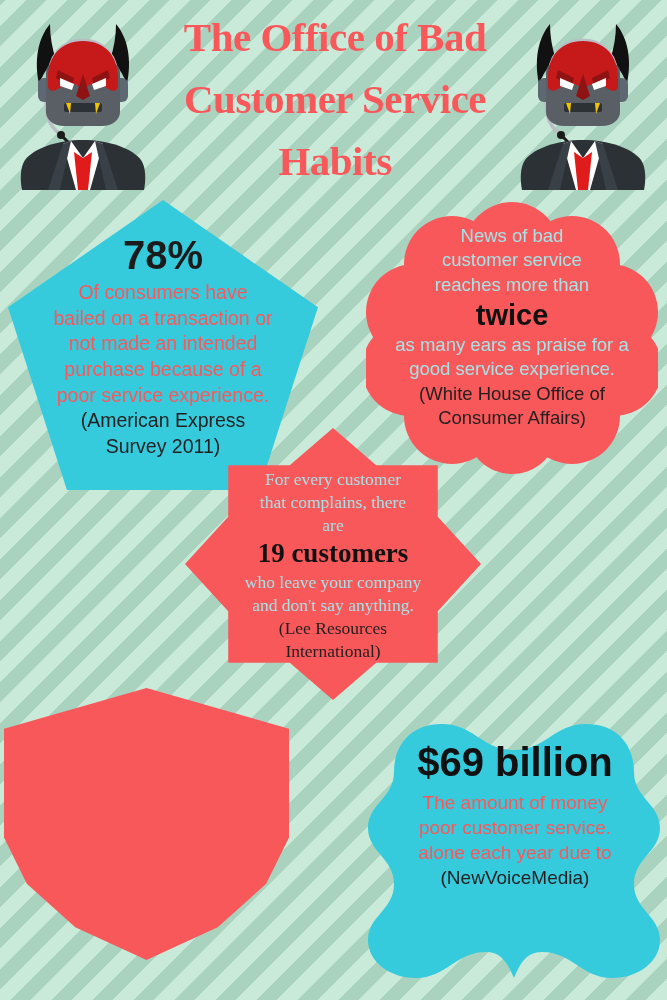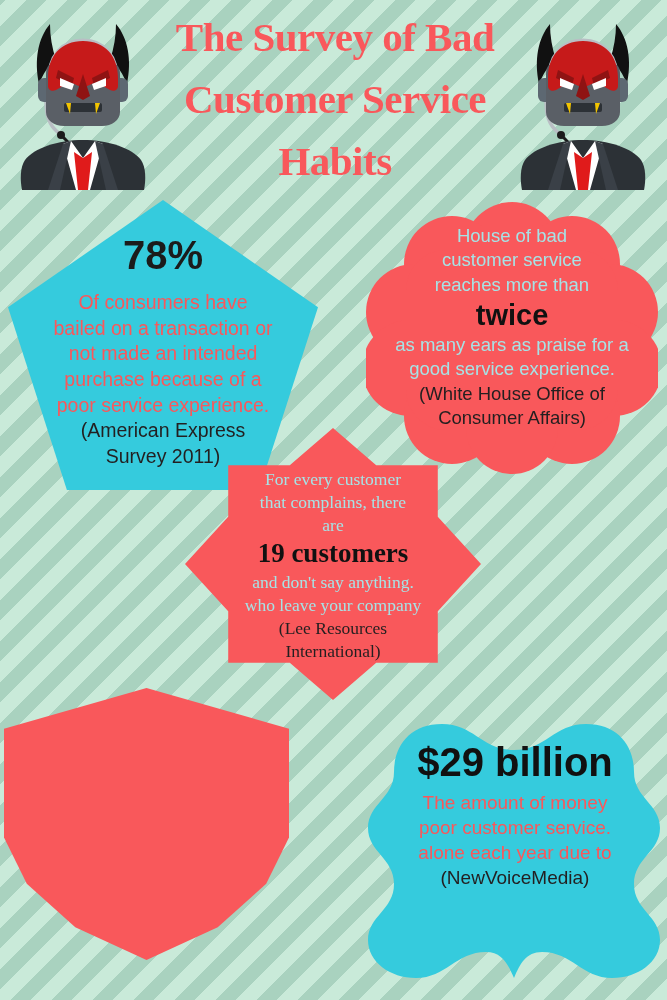--- a/index.html
+++ b/index.html
@@ -63,21 +63,21 @@
   }
   #pentagon-78 .fill{
     width:100%;height:100%;
     background:#35cbdd;
     clip-path:polygon(50% 0%, 100% 37%, 81% 100%, 19% 100%, 0% 37%);
   }
   #pentagon-78 .shape-text{
     left:0;top:33px;width:310px;
     color:#f9585b;font-size:19.5px;
   }
-  #pentagon-78 .big{font-size:40px;color:#1b1b1b;margin-bottom:12px;}
+  #pentagon-78 .big{font-size:40px;color:#1b1b1b;margin-bottom:2px;}
   #pentagon-78 .source{font-size:19.5px;}
 
   
   #flower-twice{
     left:366px;top:202px;width:292px;height:272px;
   }
   #flower-twice .fill{
     position:absolute;inset:0;
   }
   #flower-twice .shape-text{
@@ -182,21 +182,21 @@
           <path d="M75 132 C100 132 124 140 133 152 C138 159 138 172 136 182 L14 182 C12 172 12 159 17 152 C26 140 50 132 75 132 Z" fill="#2c3136"></path>
           <path d="M63 133 L75 150 L87 133 L95 136 L82 182 L68 182 L55 136 Z" fill="#fff"></path>
           <path d="M75 150 L84 144 L80 182 L70 182 L66 144 Z" fill="#e01b1b"></path>
           <path d="M63 133 L55 136 L40 182 L52 182 Z" fill="#3a4047"></path>
           <path d="M87 133 L95 136 L110 182 L98 182 Z" fill="#3a4047"></path>
         </g>
       </svg>
     </div>
 
     <div id="title-block">
-      <div class="title-line">The Survey of Bad</div>
+      <div class="title-line">The Office of Bad</div>
       <div class="title-line">Customer Service</div>
       <div class="title-line">Habits</div>
     </div>
 
     <div class="mascot right">
       <svg viewBox="0 0 150 185" xmlns="http://www.w3.org/2000/svg">
         <g>
           <path d="M42 16 C30 30 26 52 31 76 C35 66 40 58 48 52 C44 40 42 28 42 16 Z" fill="#111"></path>
         </g>
         <g>
@@ -261,40 +261,40 @@
           <circle cx="44" cy="166" r="48"></circle>
           <circle cx="248" cy="166" r="48"></circle>
           <circle cx="86" cy="214" r="48"></circle>
           <circle cx="206" cy="214" r="48"></circle>
           <circle cx="146" cy="226" r="46"></circle>
           <rect x="40" y="48" width="212" height="180" rx="40"></rect>
         </g>
       </svg>
     </div>
     <div class="shape-text">
-      <span class="body-line">House of bad</span>
+      <span class="body-line">News of bad</span>
       <span class="body-line">customer service</span>
       <span class="body-line">reaches more than</span>
       <span class="big">twice</span>
       <span class="body-line wide">as many ears as praise for a</span>
       <span class="body-line wide">good service experience.</span>
       <span class="source">(White House Office of</span>
       <span class="source">Consumer Affairs)</span>
     </div>
   </div>
 
   <div class="shape" id="star-26">
     <div class="fill"></div>
     <div class="shape-text">
       <span class="body-line">For every customer</span>
       <span class="body-line">that complains, there</span>
       <span class="body-line">are</span>
       <span class="big">19 customers</span>
+      <span class="body-line">who leave your company</span>
       <span class="body-line">and don't say anything.</span>
-      <span class="body-line">who leave your company</span>
       <span class="source">(Lee Resources</span>
       <span class="source">International)</span>
     </div>
   </div>
 
   <div class="shape" id="shield-76">
     <div class="fill"></div>
   </div>
 
   <div class="shape" id="blob-41">
@@ -315,21 +315,21 @@
           C 92 236 82 262 52 262
           C 26 262 4 246 4 224
           C 4 200 30 194 30 168
           C 30 142 4 136 4 112
           C 4 88 30 82 30 56
           C 30 30 46 8 78 8
           Z"></path>
       </svg>
     </div>
     <div class="shape-text">
-      <span class="big">$29 billion</span>
+      <span class="big">$69 billion</span>
       <span class="body-line">The amount of money</span>
       <span class="body-line">poor customer service.</span>
       <span class="body-line">alone each year due to</span>
       <span class="source">(NewVoiceMedia)</span>
     </div>
   </div>
 
 </div>
 
 </body></html>

